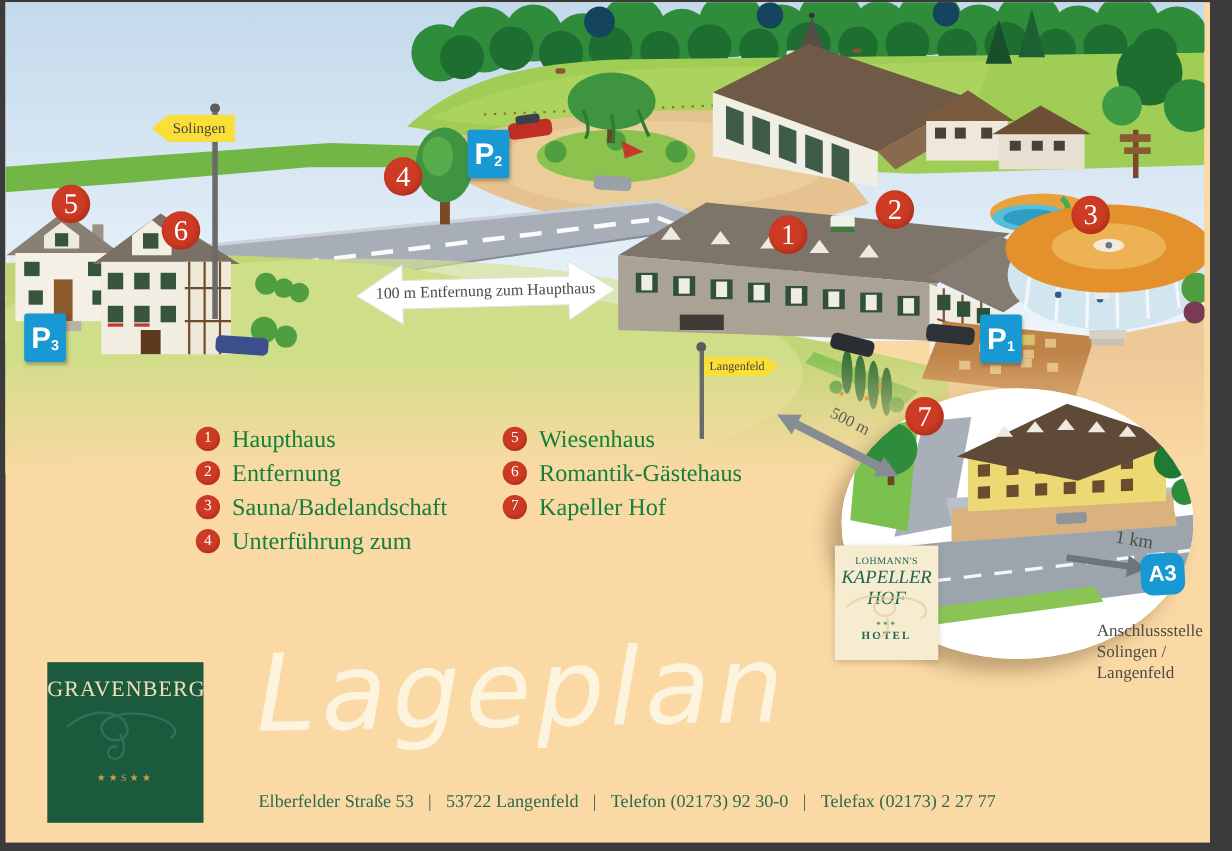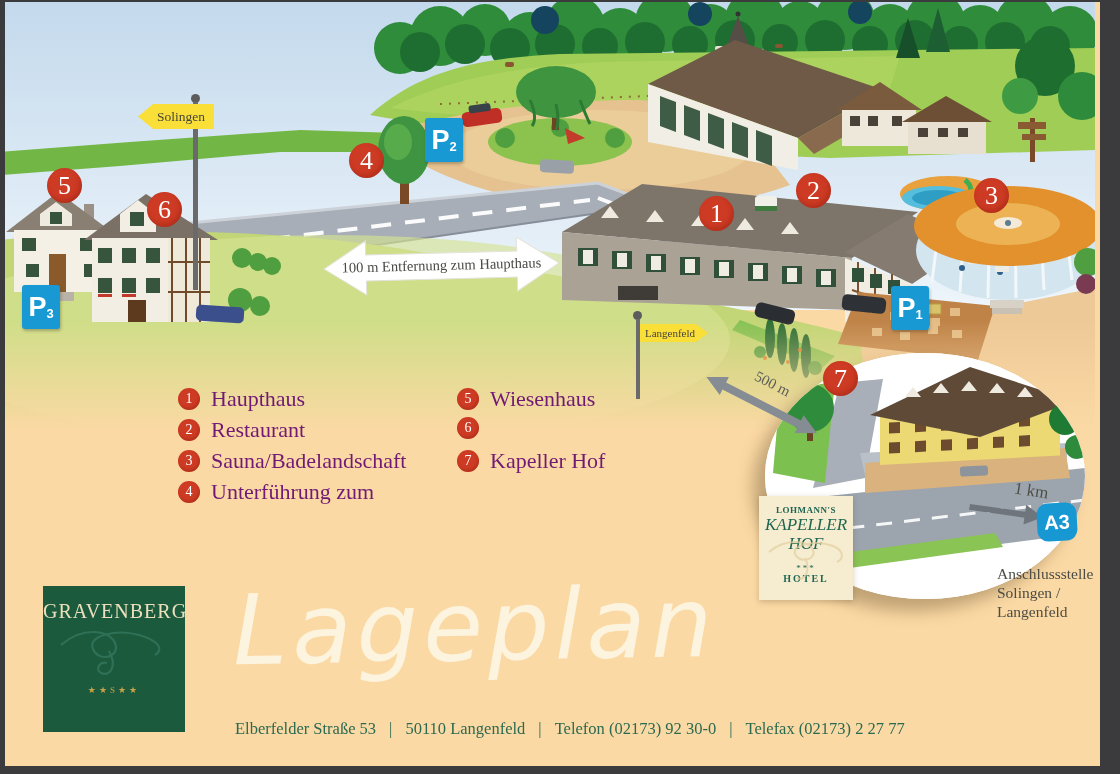--- a/index.html
+++ b/index.html
@@ -22,39 +22,39 @@
   .pole{position:absolute;background:#6a6a6a;z-index:3;}
   .pole-cap{position:absolute;width:9px;height:9px;border-radius:50%;background:#5c5c5c;z-index:3;}
 
   .dist-arrow{position:absolute;z-index:5;}
   .dist-arrow .txt{position:absolute;width:100%;text-align:center;color:#4a4a46;font-family:"Liberation Serif",serif;}
 
   .oval{position:absolute;left:760px;top:351px;width:320px;height:246px;border-radius:50%;background:#ffffff;overflow:hidden;
     z-index:4;box-shadow:-12px 12px 16px rgba(96,74,40,.38);}
   .khsign{position:absolute;left:754px;top:494px;width:94px;height:104px;background:#f6ecd0;color:#1e6651;text-align:center;
     z-index:7;font-family:"Liberation Serif",serif;box-shadow:0 2px 6px rgba(90,70,40,.28);}
-  .khsign .brand{font-size:9px;font-weight:bold;letter-spacing:.5px;margin-top:9px;}
+  .khsign .brand{font-size:9px;font-weight:normal;letter-spacing:.5px;margin-top:9px;}
   .khsign .nm{font-size:17px;line-height:19px;font-style:italic;}
   .khsign .st{font-size:9px;letter-spacing:2px;margin-top:10px;color:#1e6651;}
   .khsign .cat{font-size:10px;font-weight:bold;letter-spacing:2px;}
   .kh-flourish{position:absolute;left:6px;top:40px;opacity:.7;}
 
   .a3{position:absolute;left:1032px;top:501px;width:40px;height:38px;border-radius:11px;background:#1798d2;color:#fff;
     display:flex;align-items:center;justify-content:center;font:bold 20px "Liberation Sans",sans-serif;
     transform:rotate(-3deg);z-index:6;}
   .onekm{position:absolute;left:1009px;top:479px;font:17px "Liberation Serif",serif;color:#4e4e45;transform:rotate(9deg);z-index:6;}
   .junction{position:absolute;left:992px;top:562px;font:15.5px/19px "Liberation Serif",serif;color:#4c4c44;z-index:6;}
 
   .legend-row{position:absolute;display:flex;align-items:center;gap:11px;z-index:6;}
   .lnum{width:22px;height:22px;border-radius:50%;background:#ce3b24;color:#fff;font:14px/22px "Liberation Serif",serif;
     text-align:center;flex:0 0 22px;box-shadow:inset -1px -2px 3px rgba(130,25,12,.35);}
-  .ltext{font:22px "Liberation Serif",serif;color:#701a75;white-space:nowrap;}
+  .ltext{font:22px "Liberation Serif",serif;color:#15803d;white-space:nowrap;}
   .ltext2{position:absolute;font:22px "Liberation Serif",serif;color:#2b6950;white-space:nowrap;z-index:6;}
 
-  .logo{position:absolute;left:38px;top:584px;width:142px;height:146px;background:#1c5a3e;text-align:center;z-index:6;}
+  .logo{position:absolute;left:38px;top:600px;width:142px;height:146px;background:#1c5a3e;text-align:center;z-index:6;}
   .logo .nm{color:#ece0bc;font:20px "Liberation Serif",serif;letter-spacing:1px;margin-top:14px;}
   .logo .stars{color:#c9a24a;font-size:9px;letter-spacing:3px;margin-top:2px;}
   .logo .s1{color:#c9a24a;font:bold 12.5px "Liberation Serif",serif;letter-spacing:.4px;margin-top:1px;}
   .logo .s2{color:#c9a24a;font:bold 12.5px "Liberation Serif",serif;letter-spacing:1.6px;}
 
   .title{position:absolute;left:228px;top:568px;font:italic 97px "DejaVu Sans",sans-serif;color:#fcf4de;
     letter-spacing:5px;transform:rotate(-1deg);z-index:5;}
   .footer{position:absolute;left:230px;top:717px;font:16.5px "Liberation Serif",serif;color:#2b6950;z-index:6;white-space:nowrap;}
   .footer .sep{margin:0 13px;color:#2b6950;}
 </style>
@@ -473,52 +473,53 @@
     <span class="pl">P</span>
     <span class="pi">3</span>
   </div>
 
   <div class="legend-row" style="left:173px;top:384px;">
     <span class="lnum">1</span>
     <span class="ltext">Haupthaus</span>
   </div>
   <div class="legend-row" style="left:173px;top:415px;">
     <span class="lnum">2</span>
-    <span class="ltext">Restaurant</span>
+    <span class="ltext">Entfernung</span>
   </div>
   <div class="legend-row" style="left:173px;top:446px;">
     <span class="lnum">3</span>
     <span class="ltext">Sauna/Badelandschaft</span>
   </div>
   <div class="legend-row" style="left:173px;top:477px;">
     <span class="lnum">4</span>
     <span class="ltext">Unterführung zum</span>
   </div>
 
   <div class="legend-row" style="left:452px;top:384px;">
     <span class="lnum">5</span>
     <span class="ltext">Wiesenhaus</span>
   </div>
   <div class="legend-row" style="left:452px;top:415px;">
     <span class="lnum">6</span>
+    <span class="ltext">Romantik-Gästehaus</span>
   </div>
   <div class="legend-row" style="left:452px;top:446px;">
     <span class="lnum">7</span>
     <span class="ltext">Kapeller Hof</span>
   </div>
 
   <div class="logo">
     <div class="nm">GRAVENBERG</div>
     <svg width="118" height="56" viewBox="0 0 118 56">
       <path d="M 6,22 C 26,4 54,6 60,20 C 66,34 44,40 38,26 C 32,12 62,6 84,12 C 102,17 110,26 100,32
                M 54,28 C 62,42 56,54 46,50 C 40,47 44,38 52,40" stroke="#2f7156" stroke-width="2.2" fill="none"></path>
     </svg>
     <div class="stars">★★S★★</div>
   </div>
 
   <div class="title">Lageplan</div>
 
   <div class="footer">
-    <span>Elberfelder Straße 53</span><span class="sep">|</span><span>50110 Langenfeld</span><span class="sep">|</span><span>Telefon (02173) 92 30-0</span><span class="sep">|</span><span>Telefax (02173) 2 27 77</span>
+    <span>Elberfelder Straße 53</span><span class="sep">|</span><span>53722 Langenfeld</span><span class="sep">|</span><span>Telefon (02173) 92 30-0</span><span class="sep">|</span><span>Telefax (02173) 2 27 77</span>
   </div>
 
 </div>
 </div>
 
 </body></html>

